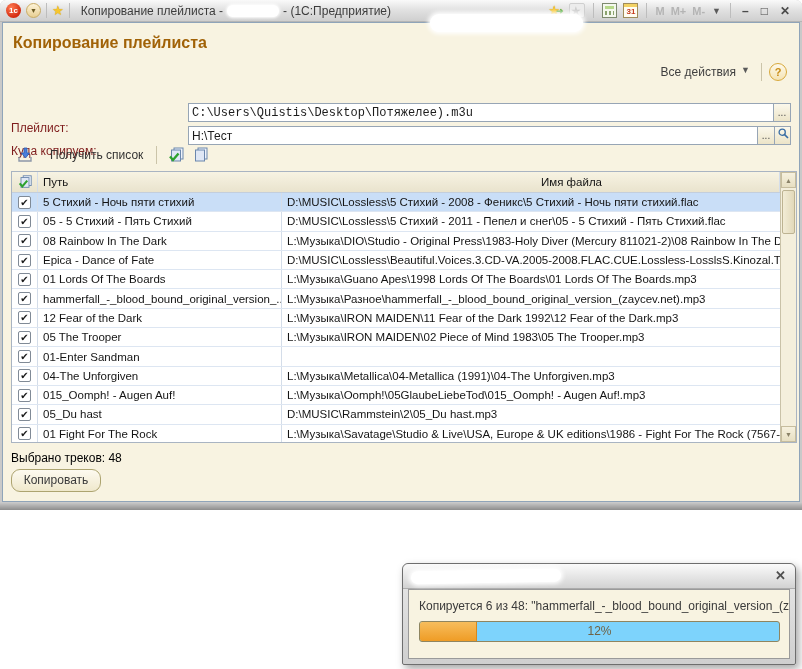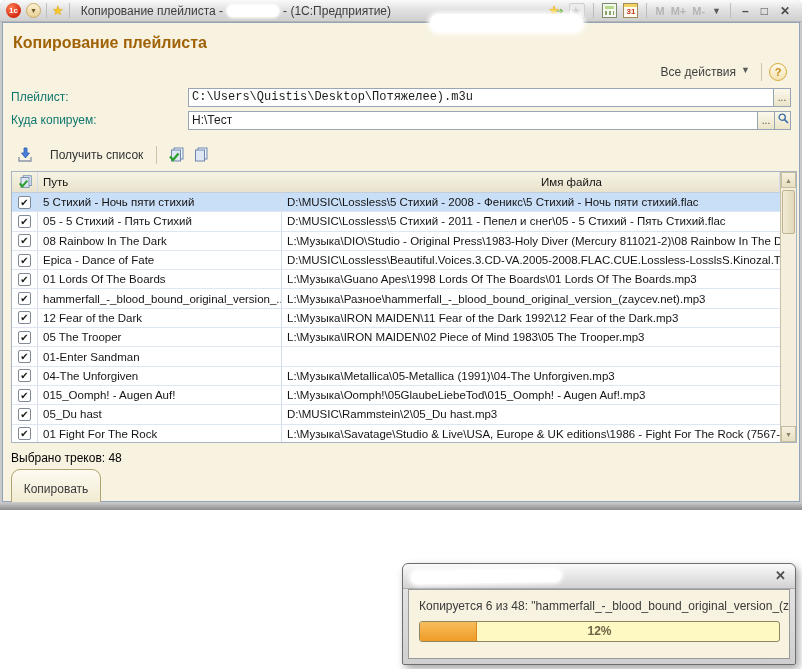--- a/index.html
+++ b/index.html
@@ -48,21 +48,21 @@
 
   .actions-row { position:absolute; right:12px; top:40px; display:flex; align-items:center; }
   .all-actions { color:#3f3f3f; display:flex; align-items:flex-start;margin-left:24px; }
   .all-actions .caret { margin-left:5px; }
   .v-sep { width:1px; height:18px; background:#cbc4a9; margin:0 7px; }
   .help-btn { width:18px; height:18px; border-radius:50%; border:1px solid #d8a93c;
               background:linear-gradient(#fef9ea,#f4e3b4); color:#c88c16; font-weight:bold;
               font-size:11px; text-align:center; line-height:16px; }
 
   .field-row { position:absolute; left:8px; display:flex; align-items:center; }
-  .field-label { color:#0f766e; }
+  .field-label { color:#7f1d1d;margin-top:31px; }
   .tinput { height:19px; border:1px solid #97a5b5; background:#fff; font-family:inherit;
             font-size:12px; padding:0 3px; color:#1c1c1c; }
   .mini-btn { height:19px; border:1px solid #97a5b5; border-left:none; background:linear-gradient(#fbf8ec,#ece4c8);
               font-size:10px; color:#4c4c4c; padding:0 3px; line-height:17px; }
 
   .toolbar { position:absolute; left:8px; top:120px; display:flex; align-items:center; height:24px; }
   .tool-btn { display:flex; align-items:center; padding:2px 6px; border-radius:3px; color:#333;gap:12px; }
   .tool-btn span.lbl { margin-left:5px; }
   .icon-btn { margin:0 3px; display:flex; align-items:center; }
 
@@ -84,40 +84,40 @@
 
   .vscroll { width:16px; flex:0 0 16px; background:#f4efdc; border-left:1px solid #c9c2a8;
              display:flex; flex-direction:column; }
   .sb-btn { height:16px; flex:0 0 16px; background:linear-gradient(#f6f1de,#e7dfc2);
             border:1px solid #c6bd9e; font-size:7px; color:#8b8368; text-align:center; line-height:15px; }
   .sb-thumb { height:44px; margin:2px 1px; background:linear-gradient(90deg,#f2ecd6,#e2d9ba);
               border:1px solid #bdb392; border-radius:2px; }
   .sb-track { flex:1; }
 
   .selected-label { position:absolute; left:8px; top:428px; color:#000000; }
-  .copy-btn { position:absolute; left:8px; top:446px; width:90px; height:41px; border-radius:9px;
+  .copy-btn { position:absolute; left:8px; top:446px; width:90px; height:23px; border-radius:9px;
               border:1px solid #ada470; background:linear-gradient(#fdfaf0,#efe8cc);
               color:#3a3a3a; font-size:12px; text-align:center; line-height:21px; }
 
   
   .blob { position:absolute; background:#ffffff; border-radius:9px; box-shadow:0 0 4px 2px #ffffff; }
 
   
   .dialog { position:absolute; left:402px; top:563px; width:394px; height:102px;
             border:1px solid #6e6e6e; border-radius:6px 6px 2px 2px;
             background:linear-gradient(#e9e9e9,#cfcfcf); box-shadow:3px 4px 9px rgba(0,0,0,0.35); }
   .dlg-titlebar { position:absolute; left:0; right:0; top:0; height:25px;
                   background:linear-gradient(#fbfbfb,#d2d2d2); border-bottom:1px solid #ababab;
                   border-radius:6px 6px 0 0; }
   .dlg-close { position:absolute; right:9px; top:4px; color:#4f4f4f; font-weight:bold; font-size:13px; }
   .dlg-panel { position:absolute; left:5px; right:5px; top:25px; bottom:5px;
                background:#f8f3e1; border:1px solid #9a9a9a; overflow:hidden; }
   .dlg-msg { margin:9px 0 0 10px; white-space:nowrap; color:#3a3a3a; }
   .pbar { position:absolute; left:10px; right:9px; top:31px; height:21px; border:1px solid #8f8560;
-          border-radius:3px; background:#fef9c3; overflow:hidden;font-weight:bold; }
+          border-radius:3px; background:#7dd3fc; overflow:hidden; }
   .pfill { position:absolute; left:0; top:0; bottom:0; width:16%;
            background:linear-gradient(#f7bd5d,#ef9c25); border-right:1px solid #d8881c; }
   .plabel { position:absolute; left:0; right:0; top:0; bottom:0; text-align:center;
             line-height:19px; color:#6f6345; }
 </style>
 </head>
 <body>
 
 <div class="window">
 
@@ -284,21 +284,21 @@
               <div class="tcell check">
                 <span class="checkbox">✔</span>
               </div>
               <div class="tcell name">01-Enter Sandman</div>
             </div>
             <div class="trow">
               <div class="tcell check">
                 <span class="checkbox">✔</span>
               </div>
               <div class="tcell name">04-The Unforgiven</div>
-              <div class="tcell path">L:\Музыка\Metallica\05-Metallica (1991)\04-The Unforgiven.mp3</div>
+              <div class="tcell path">L:\Музыка\Metallica\04-Metallica (1991)\04-The Unforgiven.mp3</div>
             </div>
             <div class="trow">
               <div class="tcell check">
                 <span class="checkbox">✔</span>
               </div>
               <div class="tcell name">015_Oomph! - Augen Auf!</div>
               <div class="tcell path">L:\Музыка\Oomph!\05GlaubeLiebeTod\015_Oomph! - Augen Auf!.mp3</div>
             </div>
             <div class="trow">
               <div class="tcell check">

